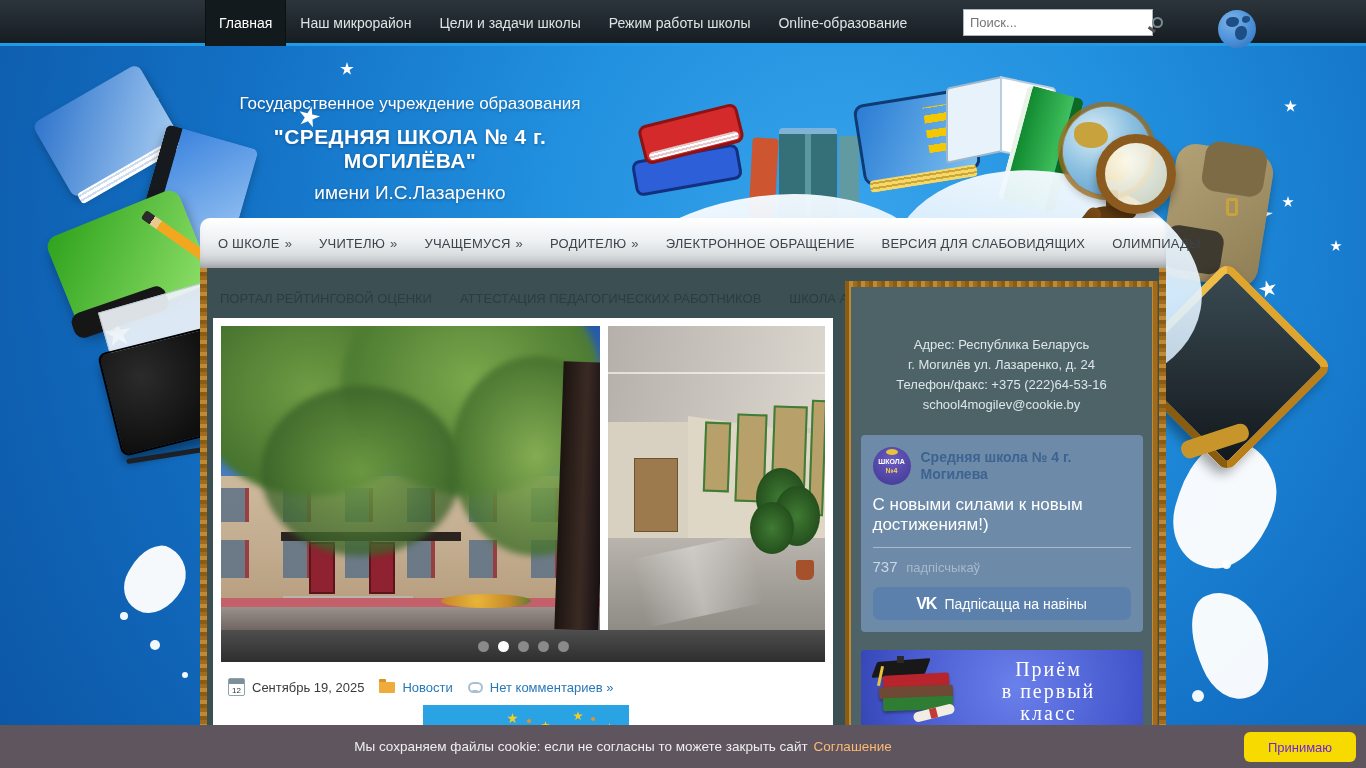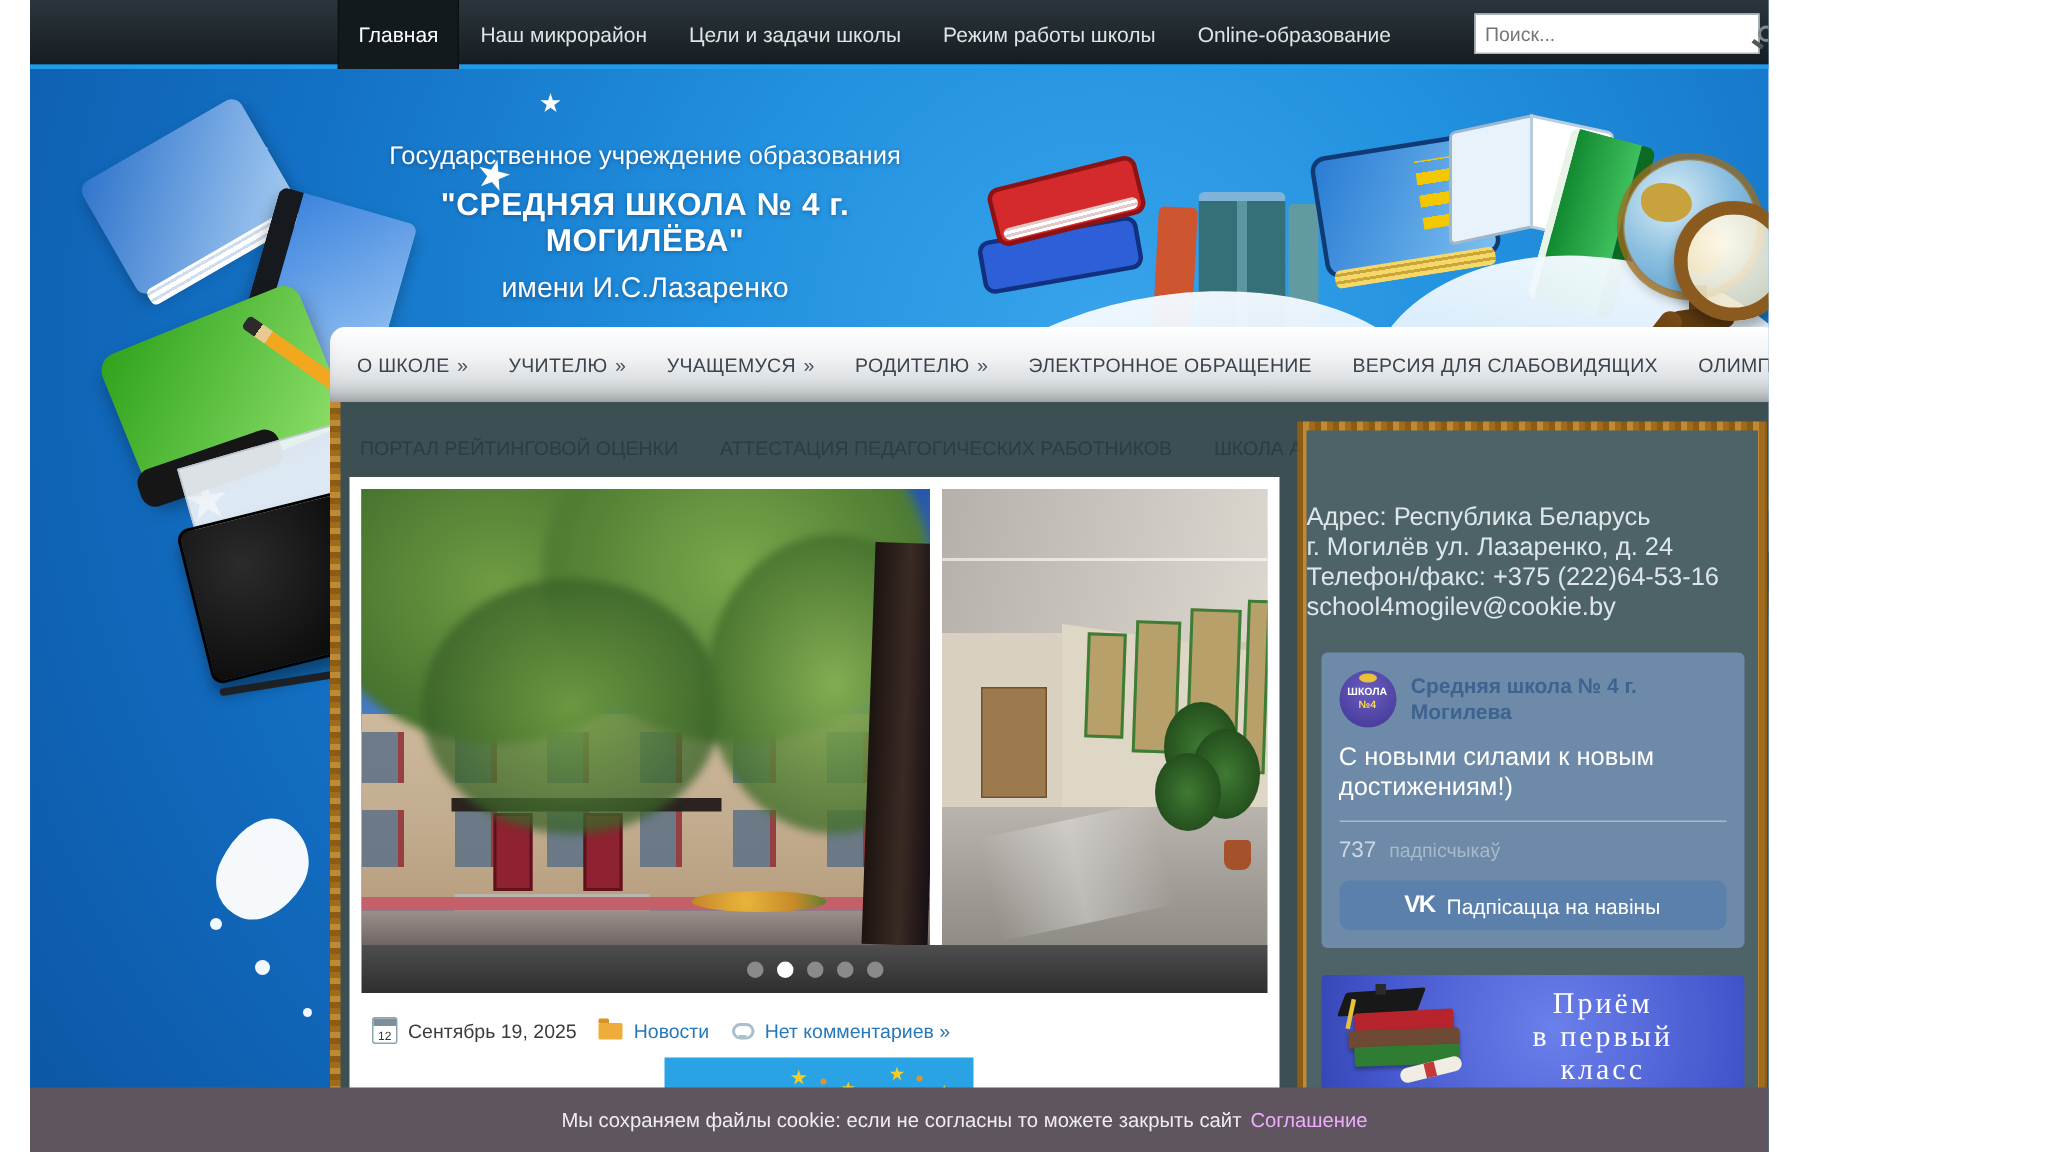--- a/index.html
+++ b/index.html
@@ -1,19 +1,19 @@
 <!DOCTYPE html>
 <html><head>
 <meta charset="utf-8">
 <style>
   * { margin:0; padding:0; box-sizing:border-box; }
   html,body { width:1366px; height:768px; overflow:hidden; }
   body { font-family:"Liberation Sans", sans-serif; }
-  .page { position:relative; width:1159px; height:768px; overflow:hidden;
-          background: radial-gradient(circle at 62% 30%, #38a4ec 0%, #2190de 30%, #1370c4 62%, #0c55a4 100%); margin-left: 20px; }
+  .page { position:relative; width:1366px; height:768px; overflow:hidden;
+          background: radial-gradient(circle at 62% 30%, #38a4ec 0%, #2190de 30%, #1370c4 62%, #0c55a4 100%); }
 
   
   .star { position:absolute; background:#fff;
           clip-path: polygon(50% 0%,61% 35%,98% 35%,68% 57%,79% 91%,50% 70%,21% 91%,32% 57%,2% 35%,39% 35%); }
   .splat { position:absolute; background:rgba(255,255,255,.96); border-radius:45% 58% 52% 48% / 55% 45% 60% 42%; }
   .dot { position:absolute; background:rgba(255,255,255,.95); border-radius:50%; }
 
   .deco { position:absolute; z-index:2; }
   .nb-blue   { left:45px; top:88px; width:122px; height:86px; transform:rotate(-30deg); border-radius:8px;
                background:linear-gradient(135deg,#2f74cc,#a8cdf2); box-shadow:0 6px 10px rgba(0,0,0,.3); }
@@ -182,21 +182,21 @@
   
   .newsimg { position:absolute; left:210px; top:387px; width:206px; height:63px; overflow:hidden; background:#29a3e3; }
   .sun { position:absolute; left:22px; top:26px; width:86px; height:86px; border-radius:50%; background:#f6ce23; border:3px solid #2a2a2a; }
   .ystar { position:absolute; background:#f6ce23; clip-path:polygon(50% 0%,61% 35%,98% 35%,68% 57%,79% 91%,50% 70%,21% 91%,32% 57%,2% 35%,39% 35%); }
   .odot { position:absolute; background:#e8912a; border-radius:50%; }
 
   
   .sidebox { position:absolute; z-index:6; left:845px; top:281px; width:313px; height:487px; padding:6px;
              background:repeating-linear-gradient(90deg,#8a5c14 0 4px,#c08a35 4px 8px,#a06b1c 8px 12px); }
   .sideinner { width:100%; height:100%; background:#4e6368; overflow:hidden; }
-  .addr { margin-top:48px; font-size:17px; line-height:20px; color:#dde6e8; }
+  .addr { margin-top:48px; text-align:center; font-size:13px; line-height:20px; color:#dde6e8; }
   .vk { width:282px; margin:20px auto 0; background:#6d8aa8; border-radius:4px; padding:12px 12px 12px; }
   .vkhead { display:flex; align-items:center; }
   .vkava { width:38px; height:38px; border-radius:50%; background:radial-gradient(circle at 50% 35%, #6a5cc0, #4a3f9e 75%);
            color:#fff; font-size:7px; font-weight:bold; text-align:center; line-height:9px; padding-top:10px; position:relative; overflow:hidden; flex:0 0 auto; }
   .vkava::before { content:""; position:absolute; left:13px; top:2px; width:12px; height:6px; background:#e8c23a; border-radius:50%; }
   .vkava .no4 { color:#ffd84a; }
   .vktitle { margin-left:10px; font-size:14px; font-weight:bold; color:#3d6390; line-height:17px; cursor:pointer; }
   .vkstatus { margin-top:10px; font-size:17px; color:#fff; }
   .vkdiv { margin-top:12px; border-top:1px solid rgba(255,255,255,.4); }
   .vkfol { margin-top:10px; font-size:13px; color:#a6bacb; }
@@ -218,21 +218,21 @@
   .bantext { position:absolute; left:104px; top:8px; width:168px; text-align:center; color:#fff;
              font-family:"Liberation Serif", serif; font-size:20px; line-height:22px; letter-spacing:2px; }
   .phbox { width:282px; height:52px; margin:18px auto 0; border:1px solid #c8d0d2; background:rgba(255,255,255,.07); padding:4px; }
   .brokenimg { width:15px; height:12px; border:1px solid #9fb0c0; background:#eef3f8; position:relative; }
   .brokenimg::after { content:""; position:absolute; left:2px; bottom:2px; border:4px solid transparent; border-bottom-color:#5a8fd0; border-left-color:#7fb05a; }
 
   
   .cookiebar { position:absolute; z-index:20; left:0; top:725px; width:1366px; height:43px; background:#5e555e;
                display:flex; align-items:center; }
   .cookietext { position:absolute; left:0; right:0; text-align:center; font-size:13.5px; color:#efedef; padding-right:120px; }
-  .cookielink { color:#f0abfc; cursor:pointer; margin-left:6px; }
+  .cookielink { color:#fdba74; cursor:pointer; margin-left:6px; }
   .acceptbtn { position:absolute; right:10px; top:7px; width:112px; height:30px; background:#f6da00; border:none;
                border-radius:6px; font-size:13px; color:#6d28d9; cursor:pointer; font-family:"Liberation Sans",sans-serif; }
 </style>
 </head>
 <body>
 
 <div class="page">
 
   <div class="star" style="left:52px;top:112px;width:24px;height:24px;transform:rotate(-12deg);"></div>
   <div class="star" style="left:142px;top:90px;width:17px;height:17px;transform:rotate(20deg);"></div>

